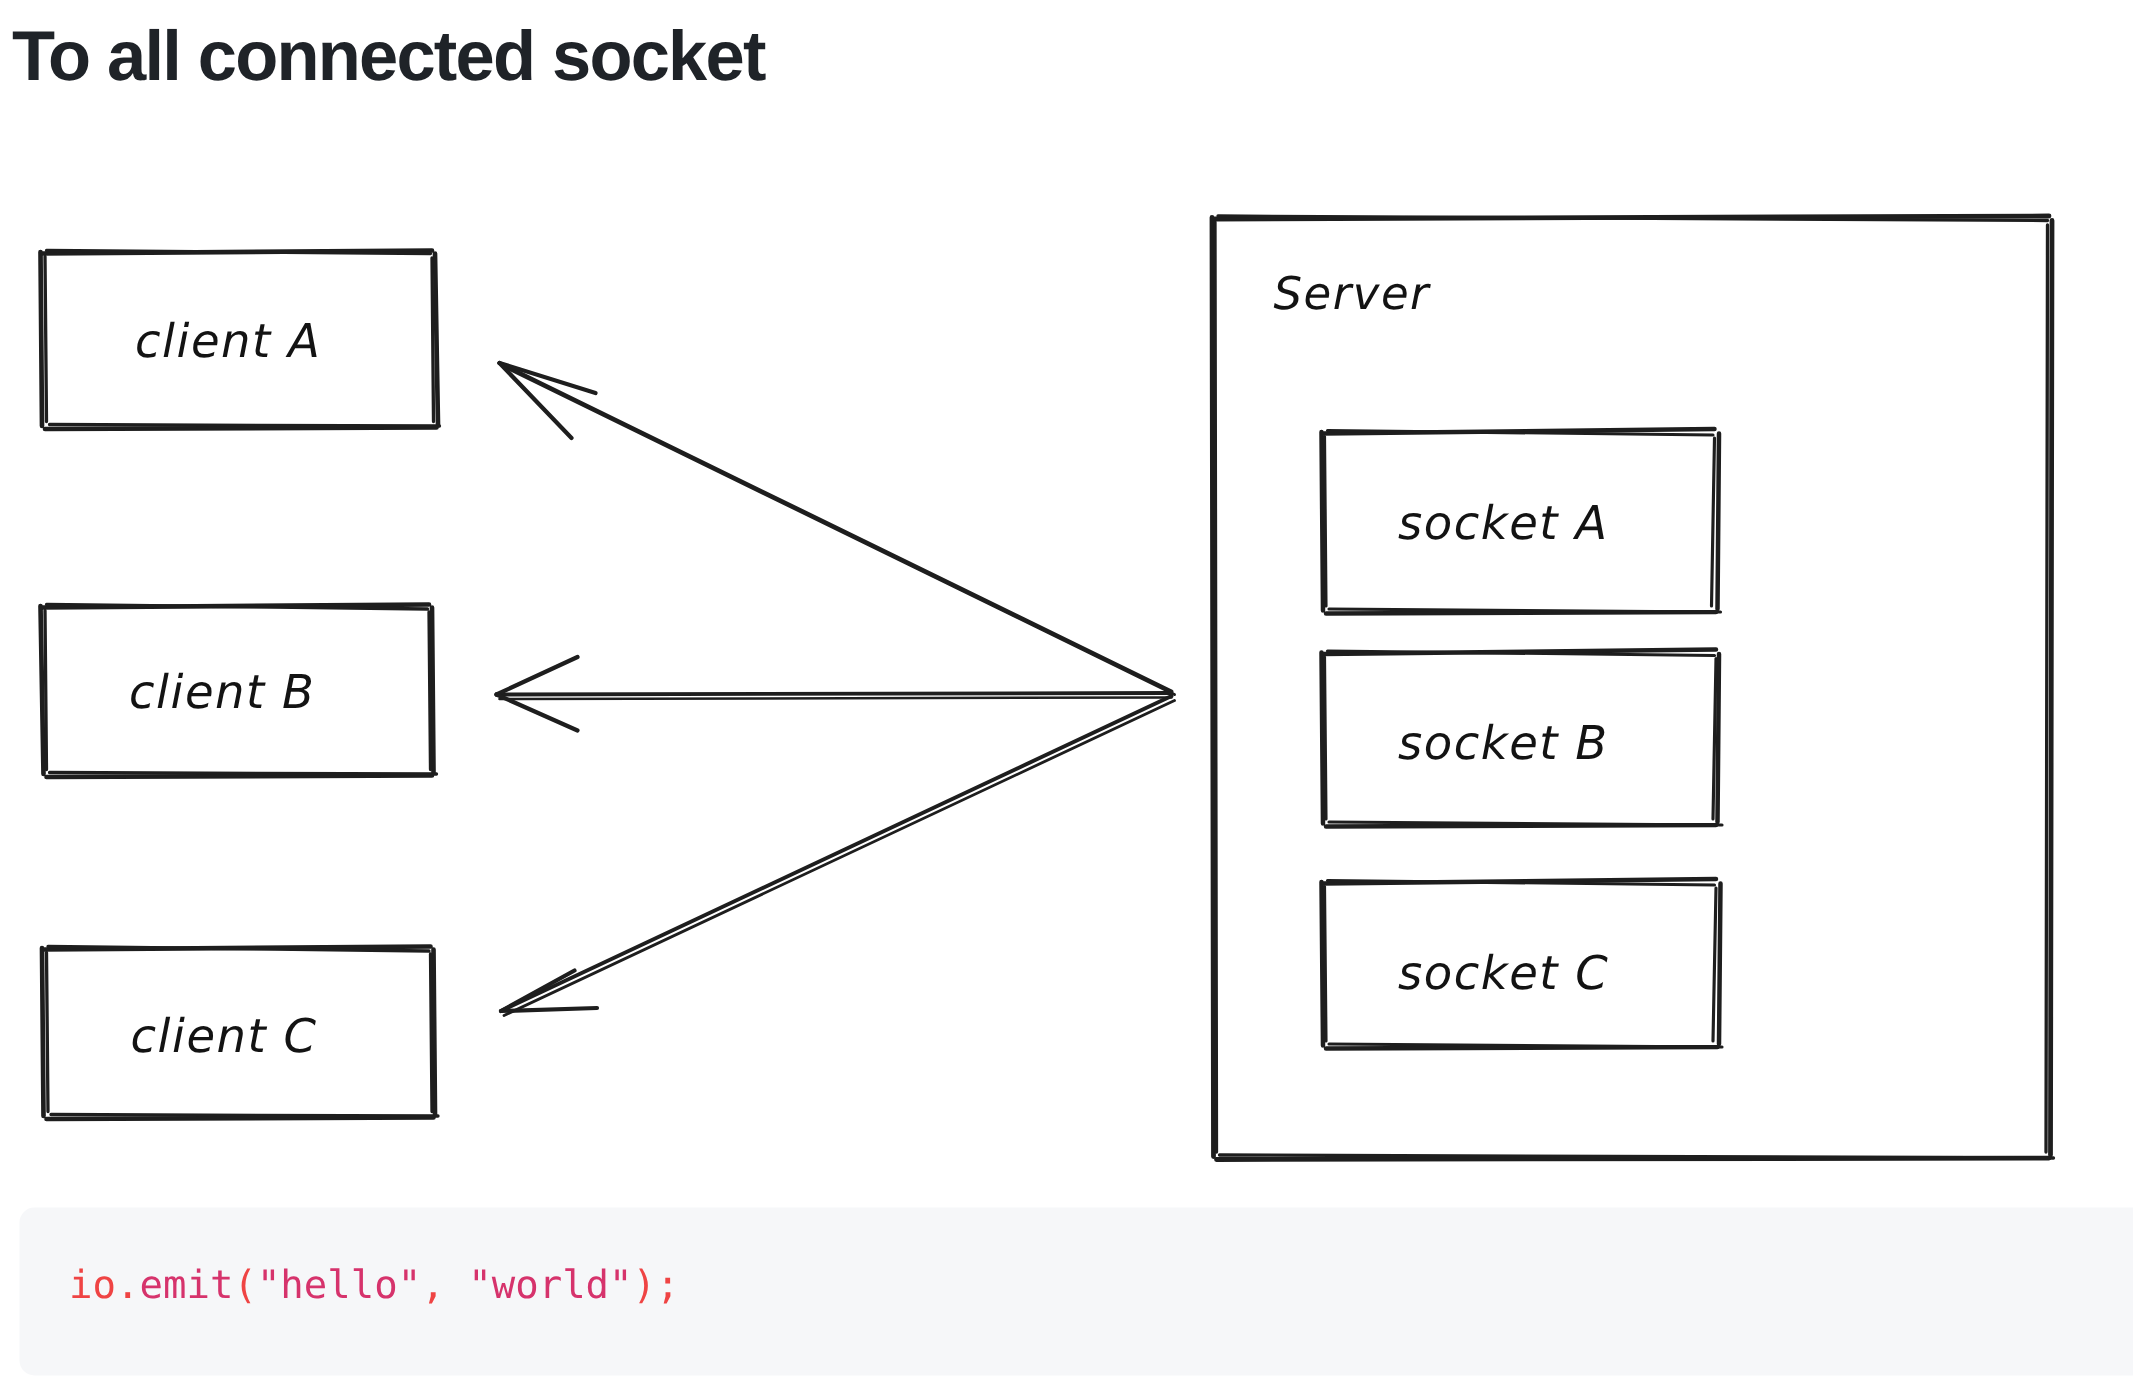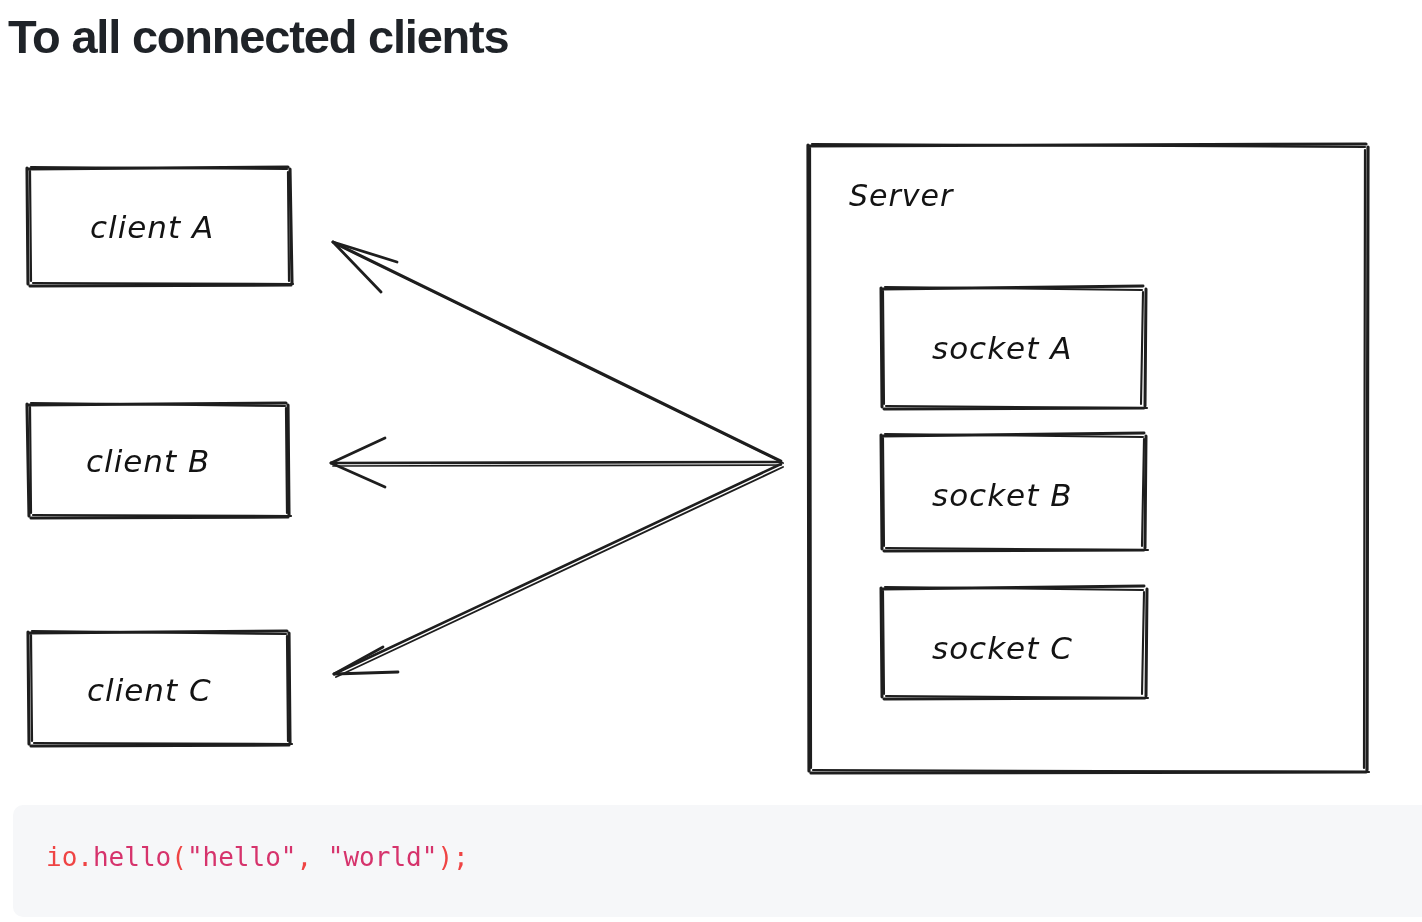--- a/index.html
+++ b/index.html
@@ -70,21 +70,21 @@
     color: #24292f;
     white-space: pre;
   }
   .tok-plain { color: #ef4444; }
   .tok-fn    { color: #d6336c; }
   .tok-str   { color: #d6336c; }
 </style>
 </head>
 <body>
 
-<div id="page-title">To all connected clients</div>
+<div id="page-title">To all connected socket</div>
 
 <div id="diagram">
   <svg width="1422" height="670" viewBox="0 0 1422 670" xmlns="http://www.w3.org/2000/svg">
     <defs>
       <style>
         .sk { fill:none; stroke:#1e1e1e; stroke-linecap:round; stroke-linejoin:round; }
       </style>
     </defs>
 
     <g>
@@ -146,14 +146,14 @@
     <g>
       <path class="sk" stroke-width="2.6" d="M781,344 L334,554"></path>
       <path class="sk" stroke-width="1.9" d="M783,347 L336,557"></path>
       <path class="sk" stroke-width="2.8" d="M334,554 L383,527"></path>
       <path class="sk" stroke-width="2.8" d="M334,554 L398,552"></path>
     </g>
   </svg>
 </div>
 
 <div id="code-block">
-  <div id="code-line"><span class="tok-plain">io.</span><span class="tok-fn">hello</span><span class="tok-plain">(</span><span class="tok-str">"hello"</span><span class="tok-plain">, </span><span class="tok-str">"world"</span><span class="tok-plain">);</span></div>
+  <div id="code-line"><span class="tok-plain">io.</span><span class="tok-fn">emit</span><span class="tok-plain">(</span><span class="tok-str">"hello"</span><span class="tok-plain">, </span><span class="tok-str">"world"</span><span class="tok-plain">);</span></div>
 </div>
 
 </body></html>

